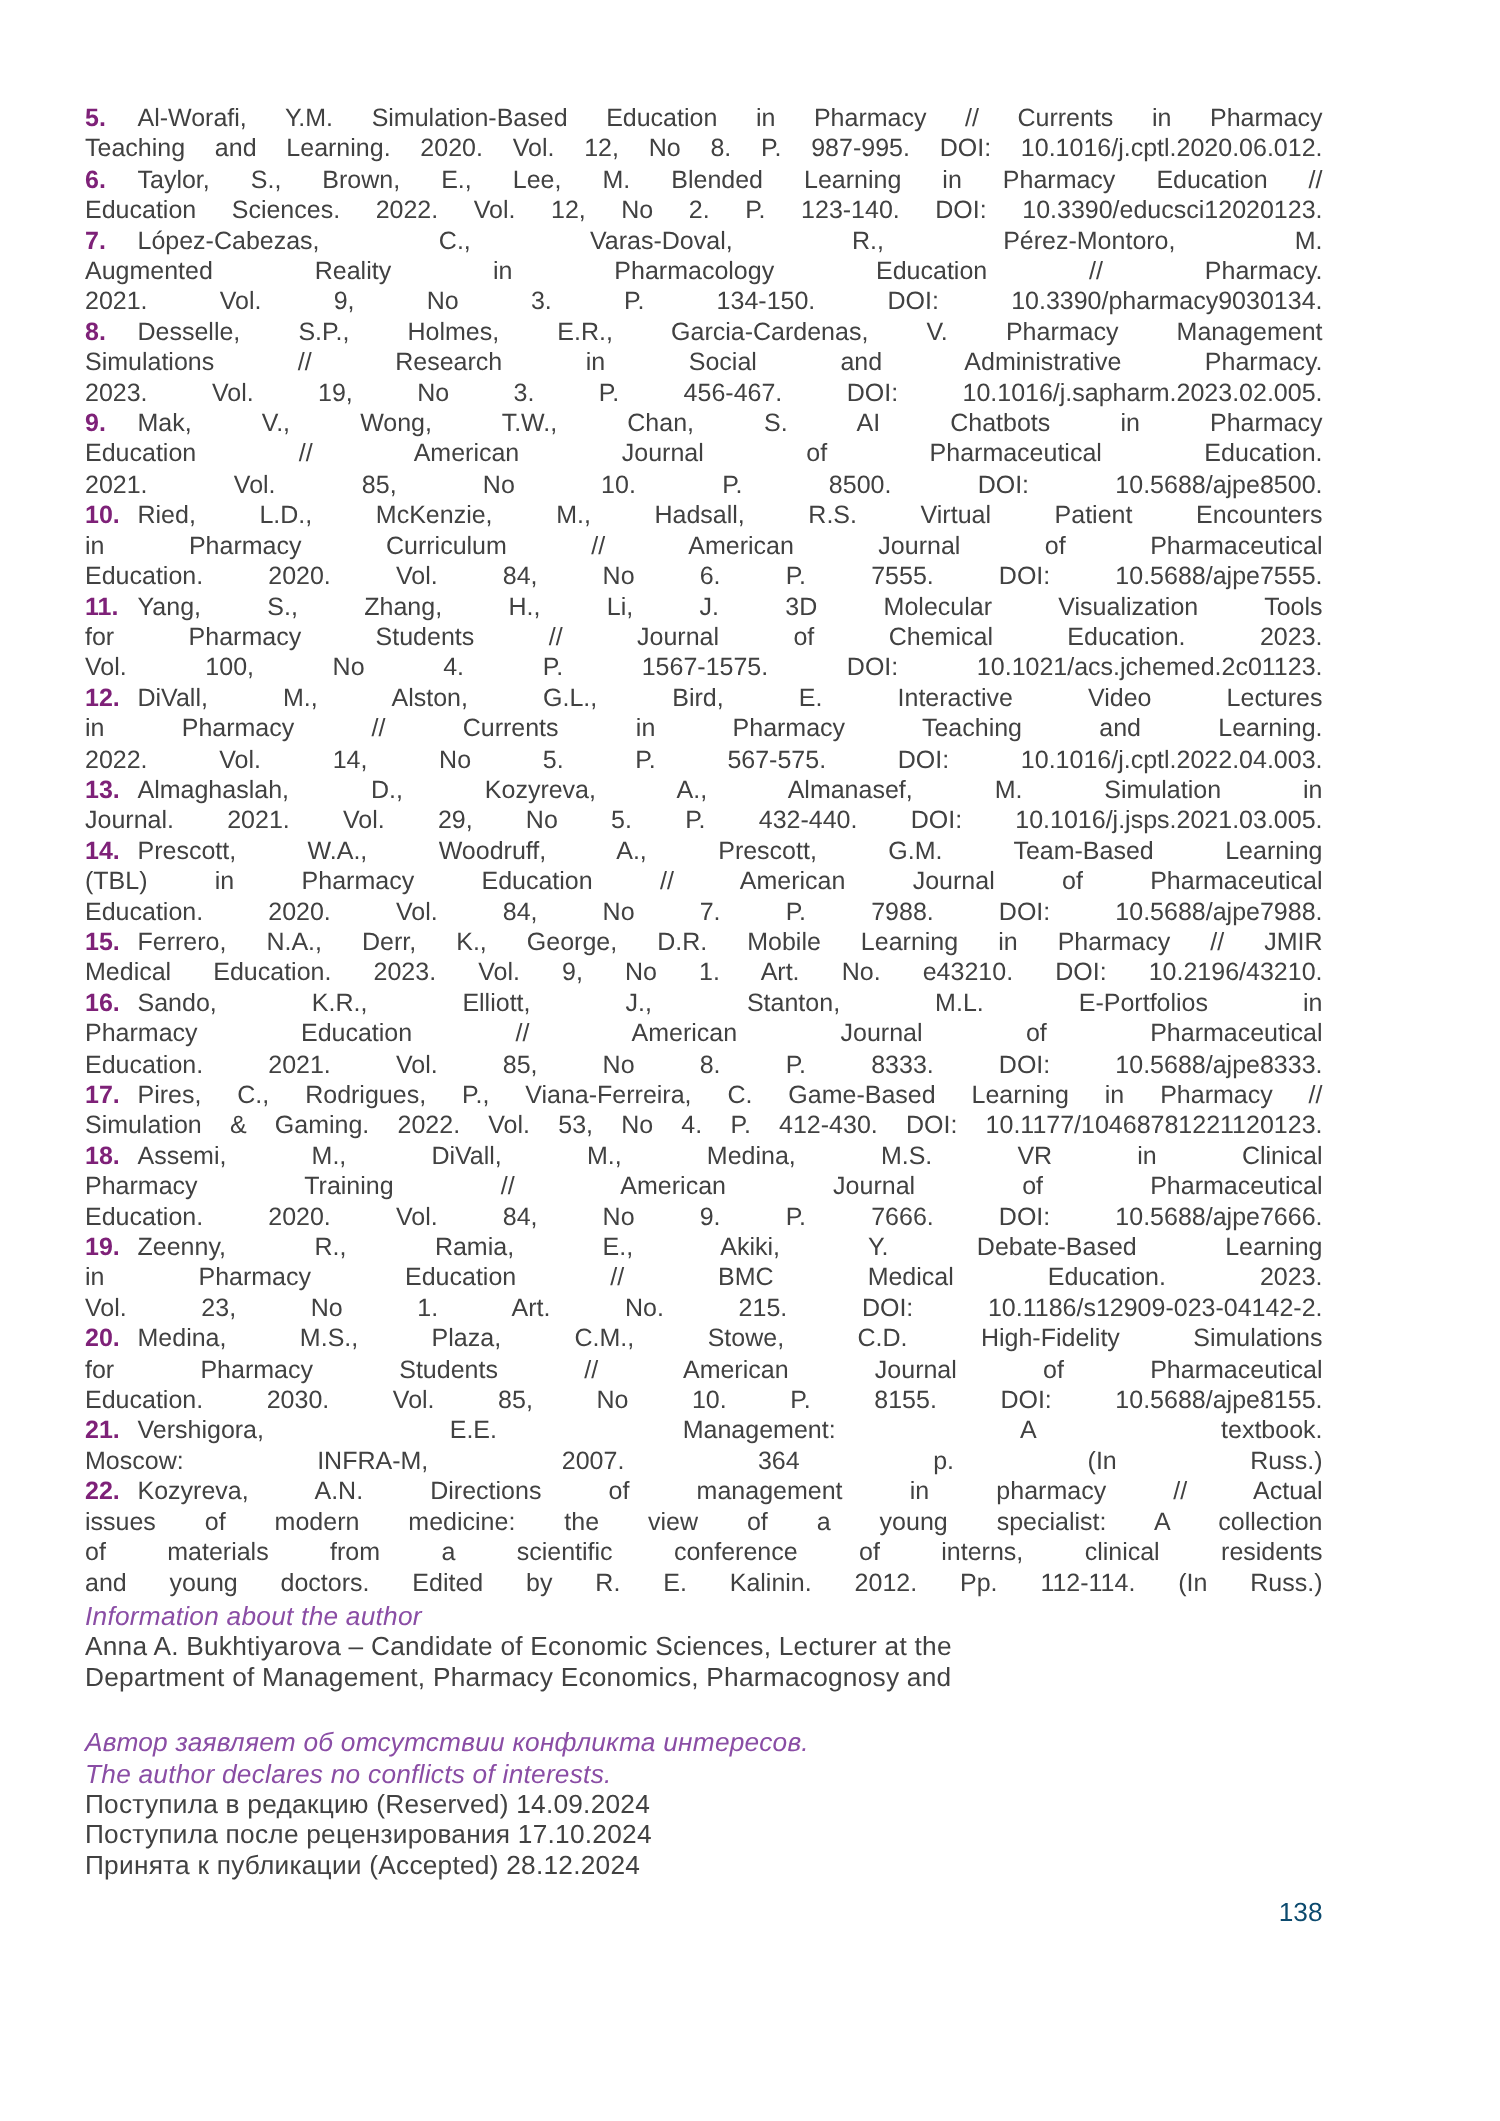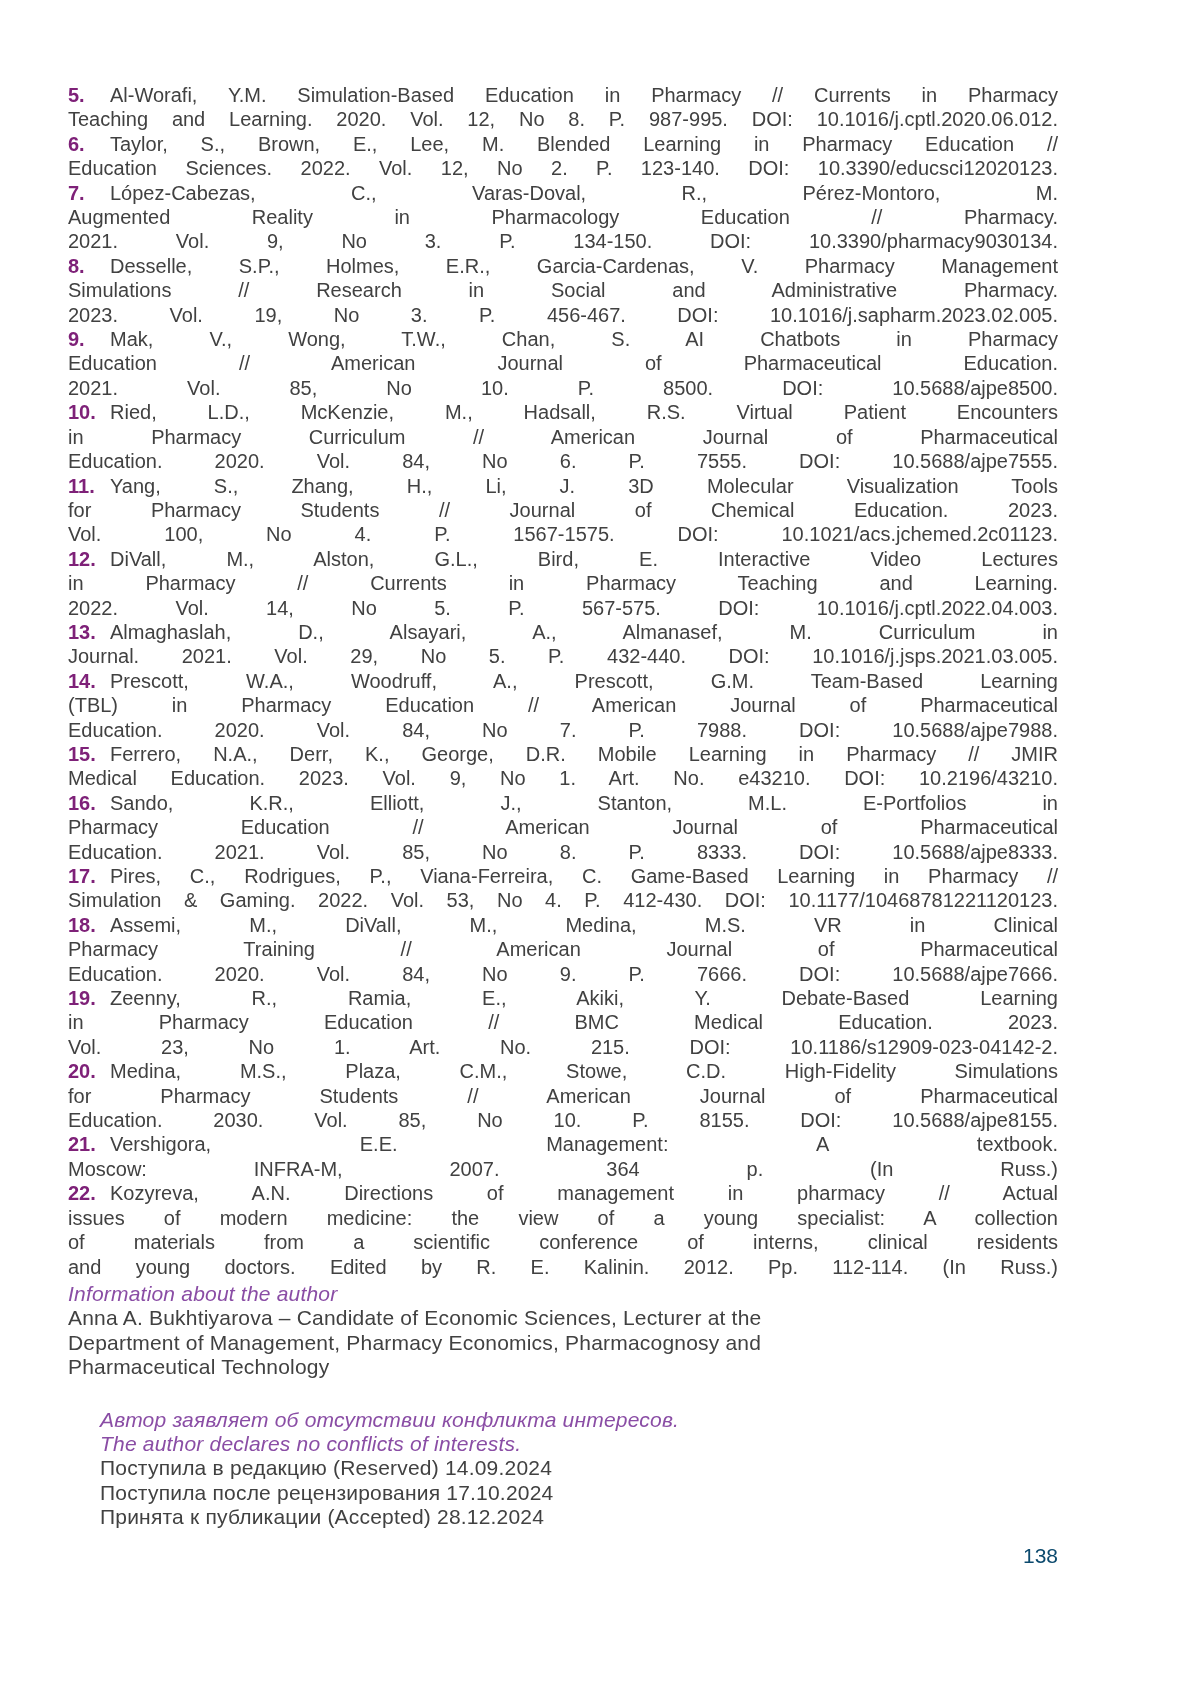--- a/index.html
+++ b/index.html
@@ -37,21 +37,21 @@
     line-height: 24.4px;
     font-style: italic;
     color: #8a4da5;
     letter-spacing: 0.2px;
   }
   .plain-line {
     font-size: 21px;
     line-height: 24.4px;
     letter-spacing: 0.2px;
   }
-  .footer-block { margin-top: 28px; margin-left: 32px; }
+  .footer-block { margin-top: 28px; }
   .purple-italic {
     font-size: 21px;
     line-height: 24.4px;
     font-style: italic;
     color: #8a4da5;
     letter-spacing: 0.2px;
   }
   .page-number {
     margin-top: 14px;
     width: 990px;
@@ -82,21 +82,21 @@
         <div class="ref-line">2021. Vol. 85, No 10. P. 8500. DOI: 10.5688/ajpe8500.</div>
         <div class="ref-line"><span class="ref-num">10.</span><span>Ried, L.D., McKenzie, M., Hadsall, R.S. Virtual Patient Encounters</span></div>
         <div class="ref-line">in Pharmacy Curriculum // American Journal of Pharmaceutical</div>
         <div class="ref-line">Education. 2020. Vol. 84, No 6. P. 7555. DOI: 10.5688/ajpe7555.</div>
         <div class="ref-line"><span class="ref-num">11.</span><span>Yang, S., Zhang, H., Li, J. 3D Molecular Visualization Tools</span></div>
         <div class="ref-line">for Pharmacy Students // Journal of Chemical Education. 2023.</div>
         <div class="ref-line">Vol. 100, No 4. P. 1567-1575. DOI: 10.1021/acs.jchemed.2c01123.</div>
         <div class="ref-line"><span class="ref-num">12.</span><span>DiVall, M., Alston, G.L., Bird, E. Interactive Video Lectures</span></div>
         <div class="ref-line">in Pharmacy // Currents in Pharmacy Teaching and Learning.</div>
         <div class="ref-line">2022. Vol. 14, No 5. P. 567-575. DOI: 10.1016/j.cptl.2022.04.003.</div>
-        <div class="ref-line"><span class="ref-num">13.</span><span>Almaghaslah, D., Alsayari, A., Almanasef, M. Curriculum in</span></div>
+        <div class="ref-line"><span class="ref-num">13.</span><span>Almaghaslah, D., Kozyreva, A., Almanasef, M. Simulation in</span></div>
         <div class="ref-line">Journal. 2021. Vol. 29, No 5. P. 432-440. DOI: 10.1016/j.jsps.2021.03.005.</div>
         <div class="ref-line"><span class="ref-num">14.</span><span>Prescott, W.A., Woodruff, A., Prescott, G.M. Team-Based Learning</span></div>
         <div class="ref-line">(TBL) in Pharmacy Education // American Journal of Pharmaceutical</div>
         <div class="ref-line">Education. 2020. Vol. 84, No 7. P. 7988. DOI: 10.5688/ajpe7988.</div>
         <div class="ref-line"><span class="ref-num">15.</span><span>Ferrero, N.A., Derr, K., George, D.R. Mobile Learning in Pharmacy // JMIR</span></div>
         <div class="ref-line">Medical Education. 2023. Vol. 9, No 1. Art. No. e43210. DOI: 10.2196/43210.</div>
         <div class="ref-line"><span class="ref-num">16.</span><span>Sando, K.R., Elliott, J., Stanton, M.L. E-Portfolios in</span></div>
         <div class="ref-line">Pharmacy Education // American Journal of Pharmaceutical</div>
         <div class="ref-line">Education. 2021. Vol. 85, No 8. P. 8333. DOI: 10.5688/ajpe8333.</div>
         <div class="ref-line"><span class="ref-num">17.</span><span>Pires, C., Rodrigues, P., Viana-Ferreira, C. Game-Based Learning in Pharmacy //</span></div>
@@ -114,21 +114,20 @@
         <div class="ref-line">Moscow: INFRA-M, 2007. 364 p. (In Russ.)</div>
         <div class="ref-line"><span class="ref-num">22.</span><span>Kozyreva, A.N. Directions of management in pharmacy // Actual</span></div>
         <div class="ref-line">issues of modern medicine: the view of a young specialist: A collection</div>
         <div class="ref-line">of materials from a scientific conference of interns, clinical residents</div>
         <div class="ref-line">and young doctors. Edited by R. E. Kalinin. 2012. Pp. 112-114. (In Russ.)</div>
       </div>
 
     <div class="section-heading">Information about the author</div>
     <div class="plain-line">Anna A. Bukhtiyarova – Candidate of Economic Sciences, Lecturer at the</div>
     <div class="plain-line">Department of Management, Pharmacy Economics, Pharmacognosy and</div>
-    <div class="plain-line">Pharmaceutical Technology</div>
 
     <div class="footer-block">
       <div class="purple-italic">Автор заявляет об отсутствии конфликта интересов.</div>
       <div class="purple-italic">The author declares no conflicts of interests.</div>
       <div class="plain-line">Поступила в редакцию (Reserved) 14.09.2024</div>
       <div class="plain-line">Поступила после рецензирования 17.10.2024</div>
       <div class="plain-line">Принята к публикации (Accepted) 28.12.2024</div>
     </div>
 
     <div class="page-number">138</div>

